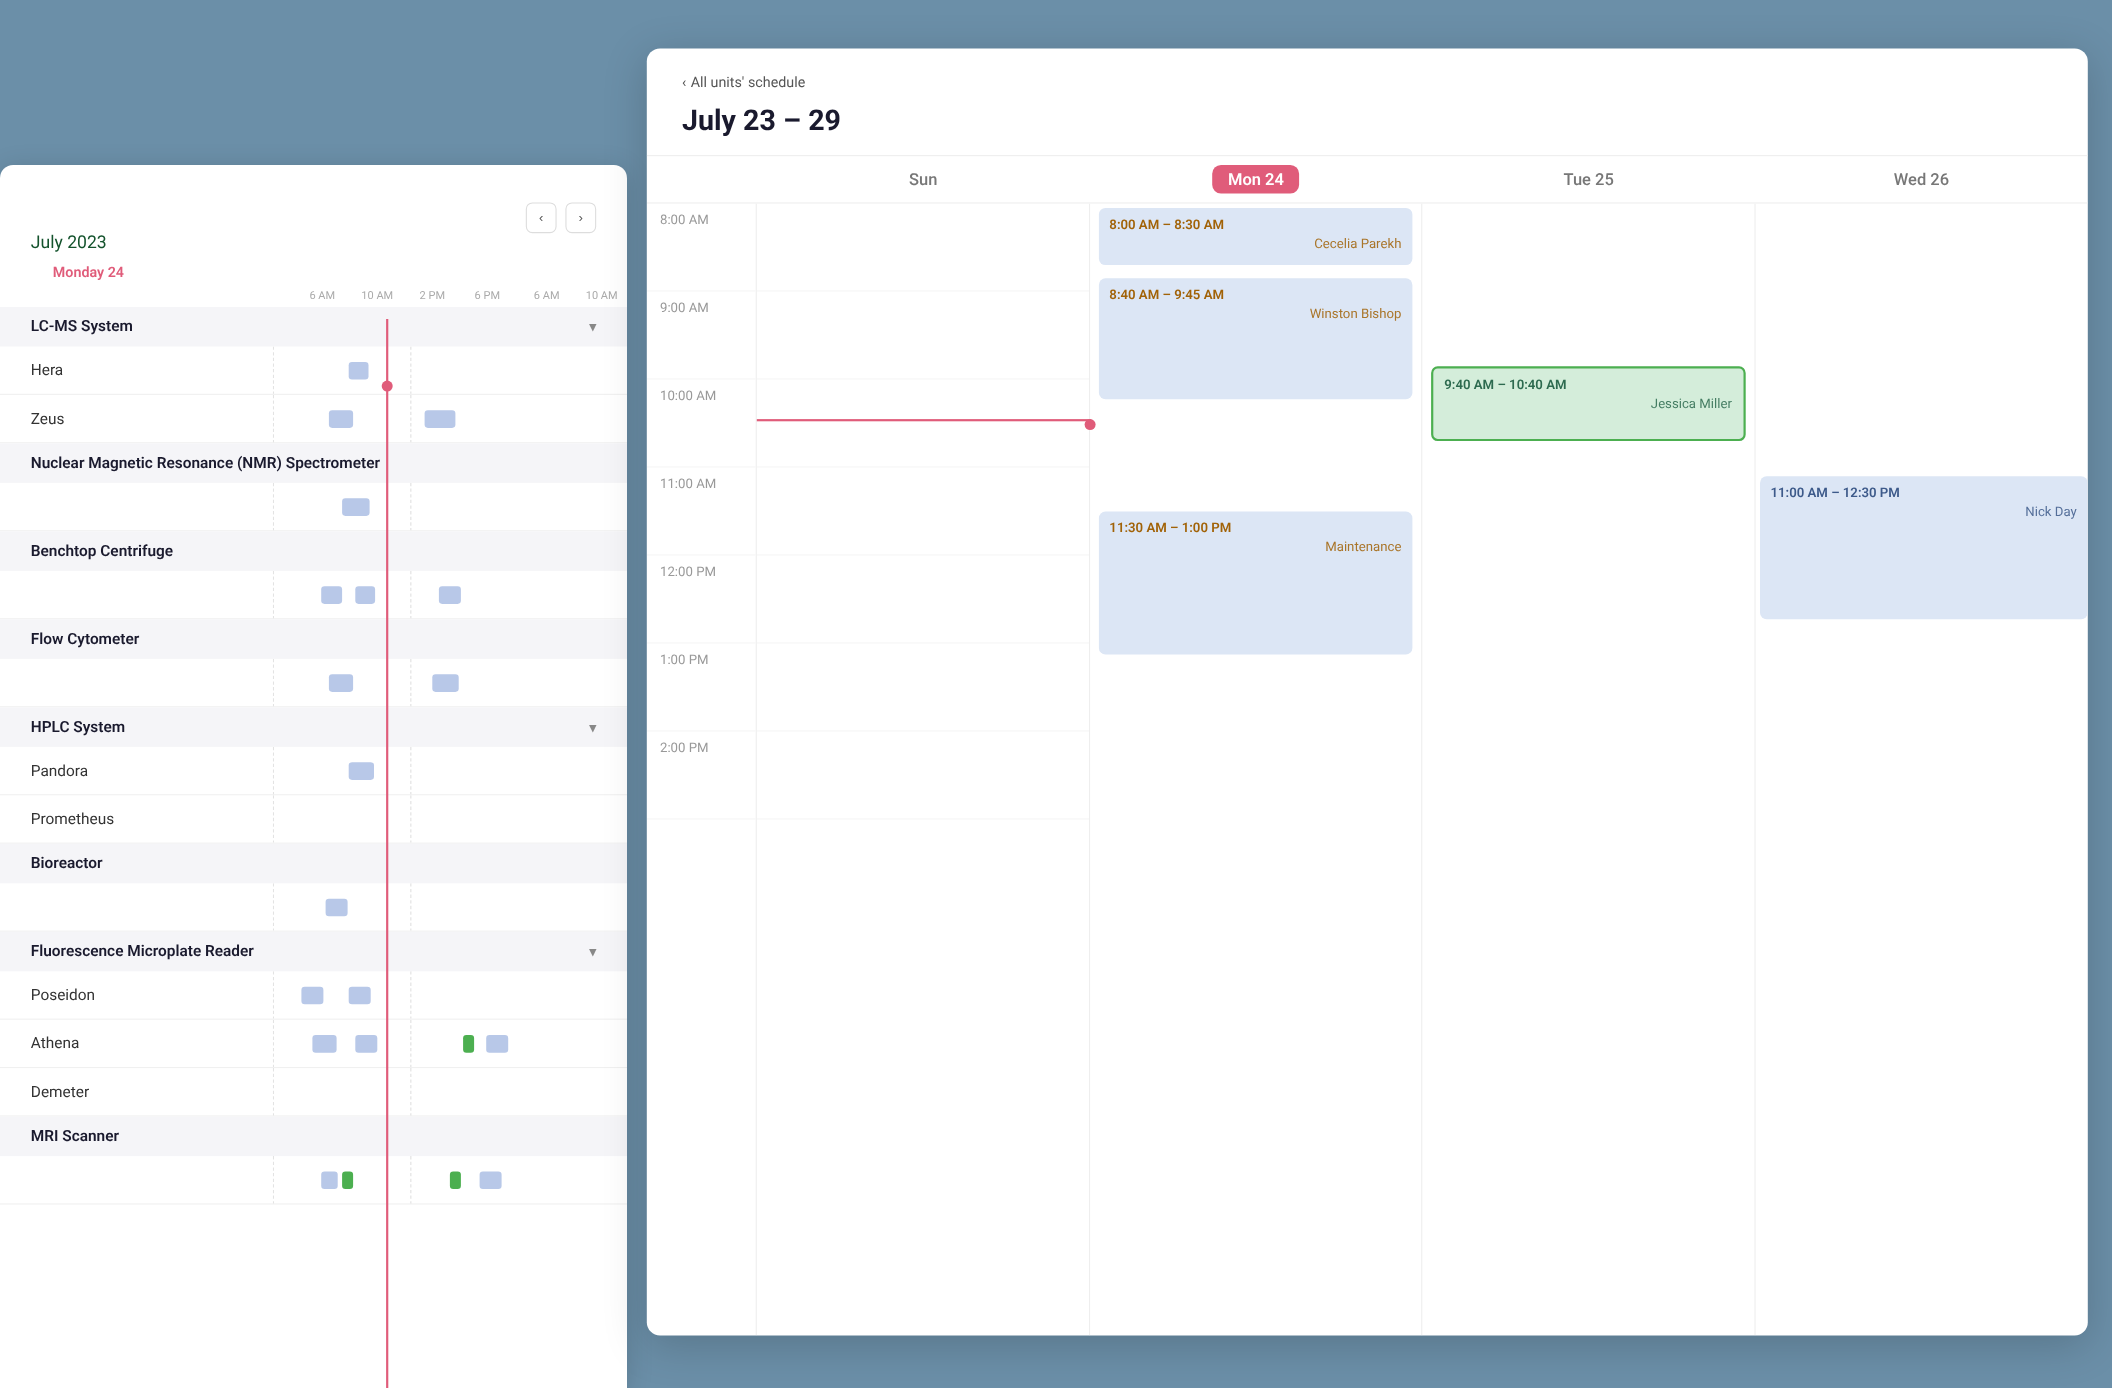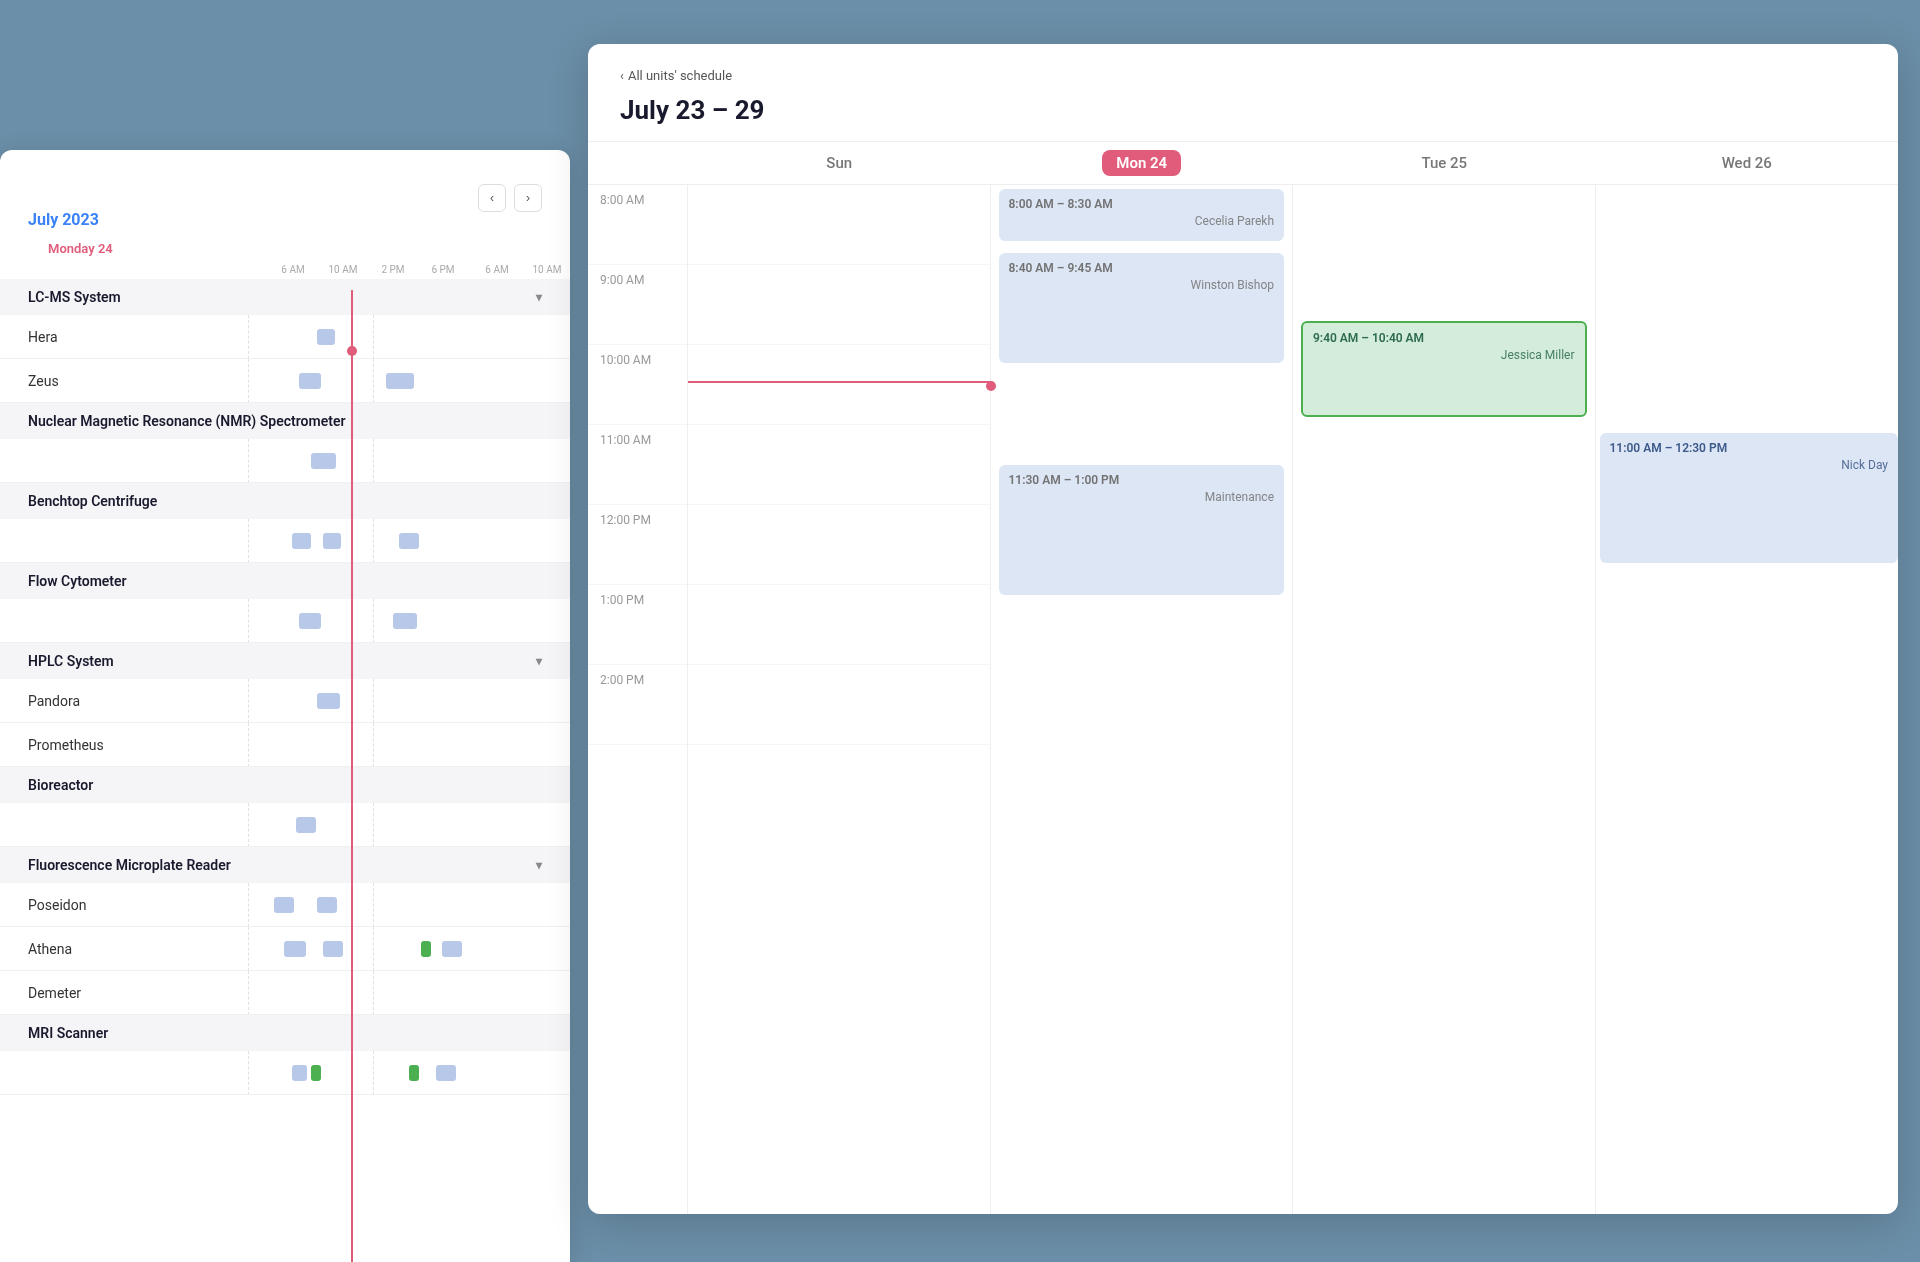--- a/index.html
+++ b/index.html
@@ -27,22 +27,22 @@
 
     .month-nav {
       display: flex;
       align-items: center;
       justify-content: space-between;
       padding: 16px 28px 8px;
     }
 
     .month-title {
       font-size: 16px;
-      font-weight: 700;
-      color: #3b82f6;
+      font-weight: 400;
+      color: #14532d;
       margin-top: 44px;
     }
 
     .nav-arrows {
       display: flex;
       gap: 8px;
     }
 
     .nav-arrow {
       width: 28px;
@@ -233,21 +233,21 @@
       border-radius: 6px;
       padding: 8px 10px;
       font-size: 12px;
       left: 8px;
       right: 8px;
       z-index: 5;
     }
 
     .event-block.blue {
       background: #dce6f5;
-      color: #737373;
+      color: #a16207;
     }
 
     .event-block.green {
       background: #d4edda;
       border: 2px solid #4caf50;
       color: #2d6a4f;
     }
 
     .event-block.purple {
       background: #dce6f5;
@@ -570,21 +570,21 @@
 
         <div class="event-block blue" style="top:280px;height:130px;">
           <div class="event-time">11:30 AM – 1:00 PM</div>
           <div class="event-name">Maintenance</div>
         </div>
         <div class="day-cell" style="opacity:0;pointer-events:none;"></div>
       </div>
 
       <div class="day-column" style="position:relative;">
 
-        <div class="event-block green" style="top:136px;height:96px;">
+        <div class="event-block green" style="top:148px;height:68px;">
           <div class="event-time">9:40 AM – 10:40 AM</div>
           <div class="event-name">Jessica Miller</div>
         </div>
         <div class="day-cell" style="opacity:0;pointer-events:none;"></div>
       </div>
 
       <div class="day-column" style="position:relative;border-right:none;">
 
         <div class="event-block purple" style="top:248px;height:130px;right:0;left:4px;">
           <div class="event-time">11:00 AM – 12:30 PM</div>

